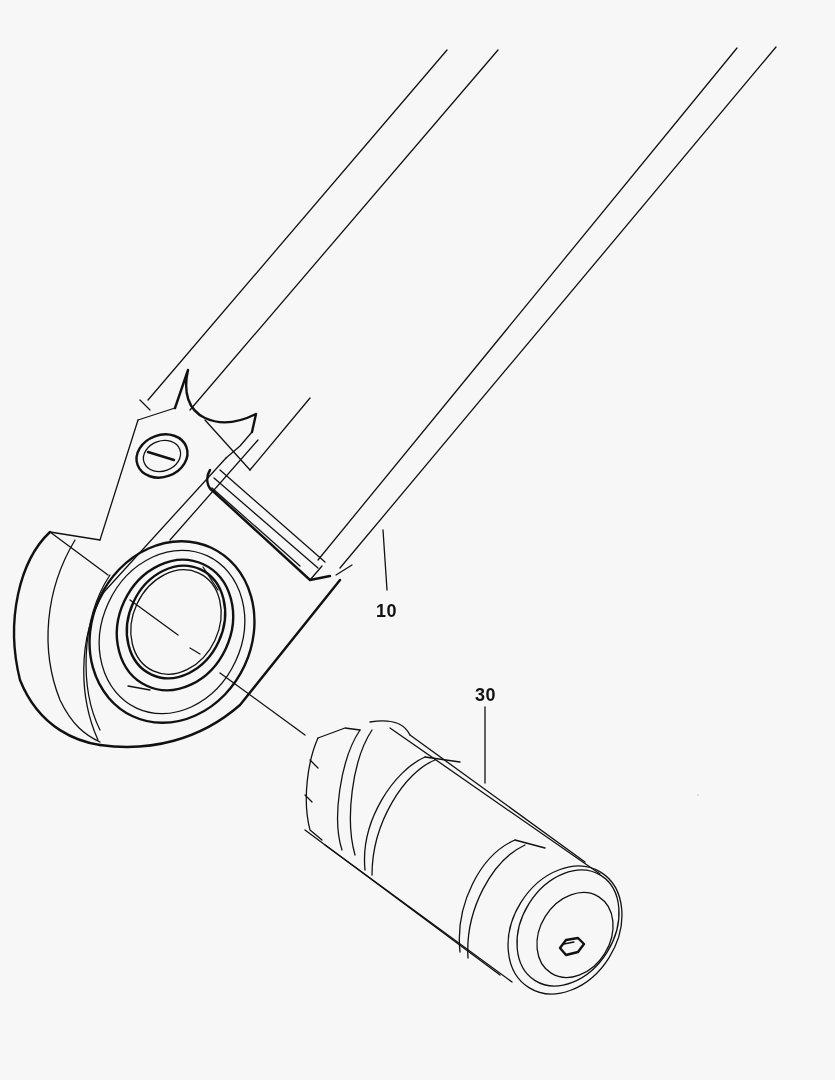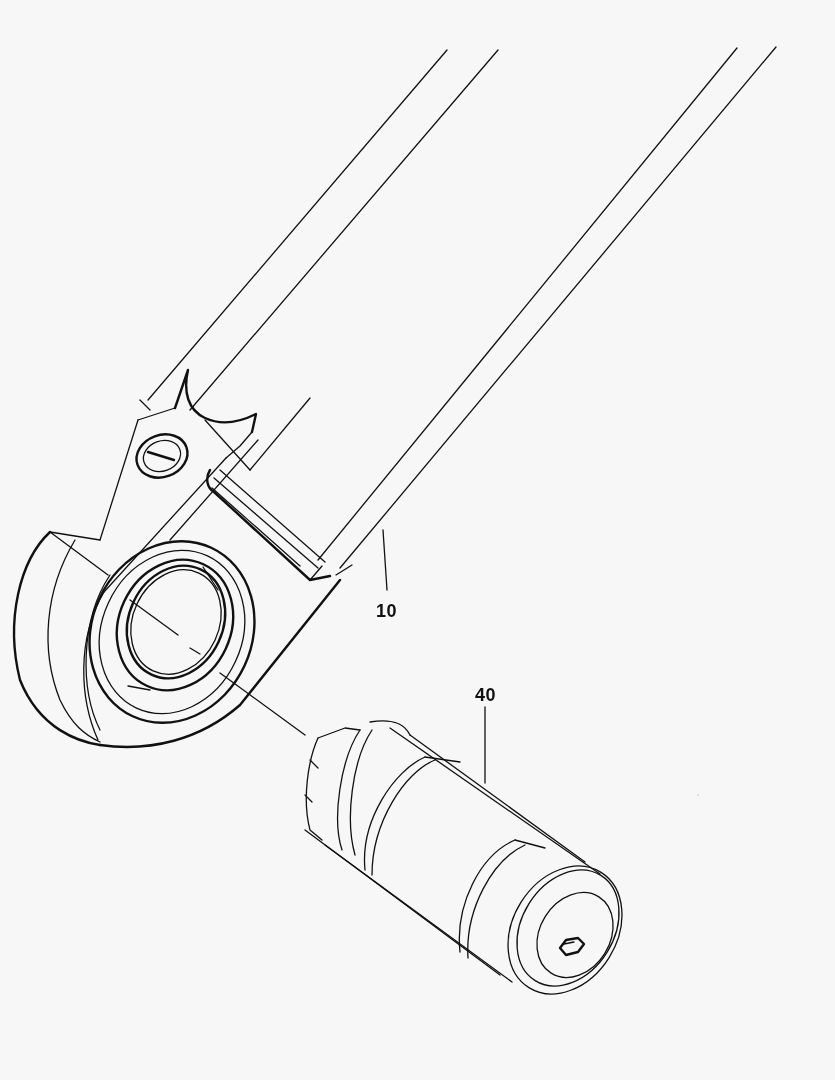--- a/index.html
+++ b/index.html
@@ -111,13 +111,13 @@
     <path class="thk" d="M560,948 L566,940 L578,938 L584,944 L578,952 L566,955 Z"></path>
     <line class="ln" x1="564" y1="944" x2="574" y2="942"></line>
   </g>
 
   <line class="ln" x1="485" y1="707" x2="485" y2="783"></line>
 
   <circle cx="698" cy="795" r="0.8" fill="#bbb"></circle>
 </svg>
 
 <div class="ref-label" style="left:376px; top:601px;">10</div>
-<div class="ref-label" style="left:475px; top:685px;">40</div>
+<div class="ref-label" style="left:475px; top:685px;">30</div>
 
 </body></html>

